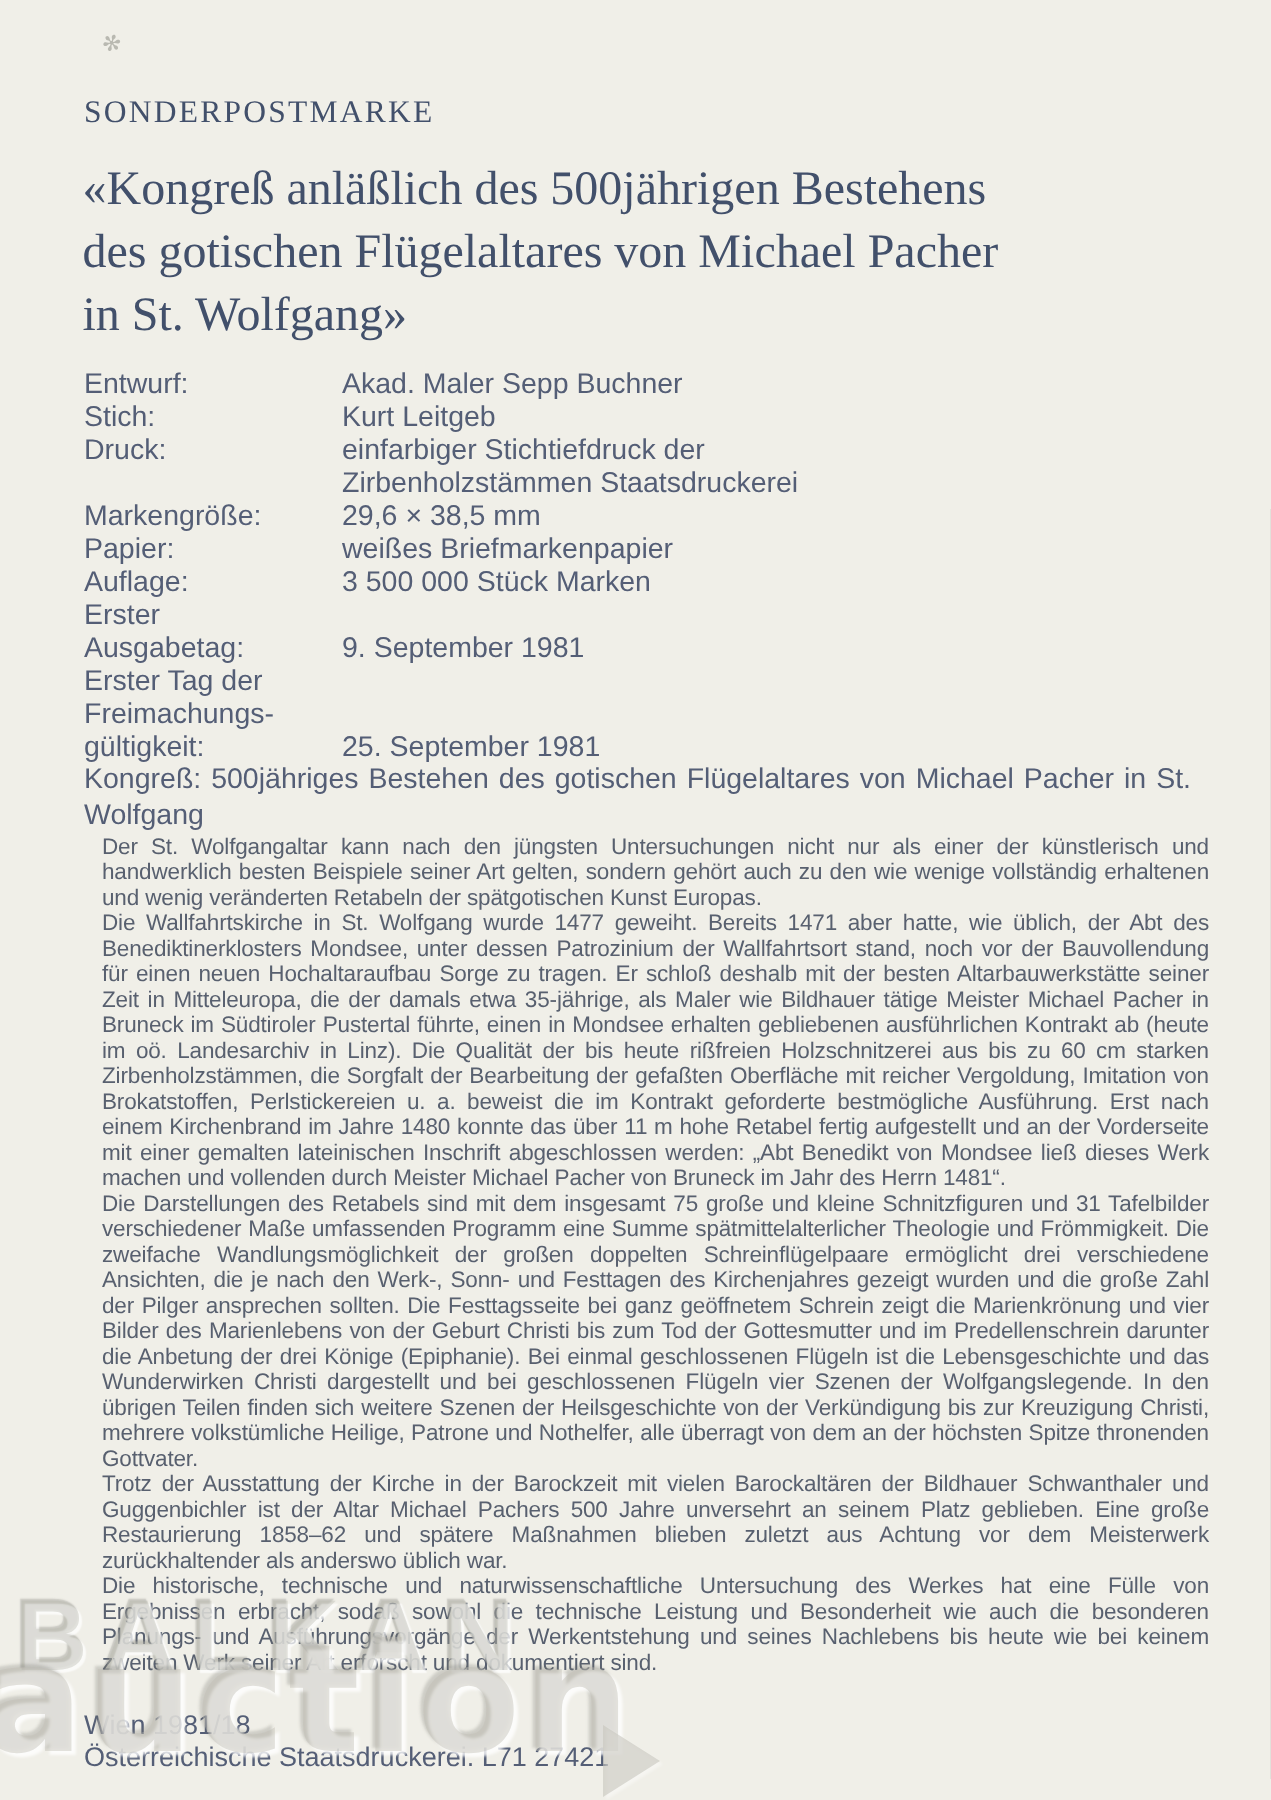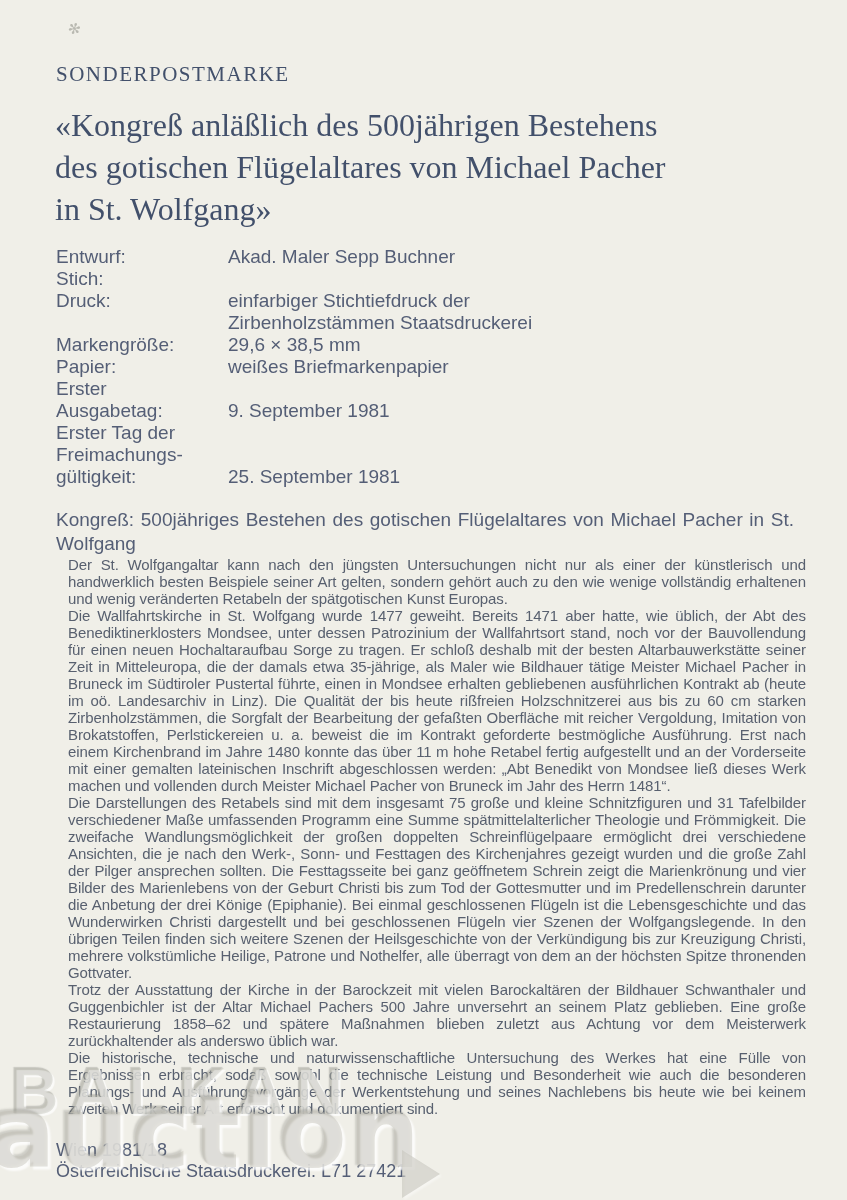--- a/index.html
+++ b/index.html
@@ -102,36 +102,41 @@
       <span class="title-line">in St. Wolfgang»</span>
     </h1>
 
   <div class="details">
       <div class="detail-line">
       <span class="detail-label">Entwurf:</span>
       <span class="detail-value">Akad. Maler Sepp Buchner</span>
     </div>
       <div class="detail-line">
       <span class="detail-label">Stich:</span>
+      <span class="detail-value">Kurt Leitgeb</span>
     </div>
       <div class="detail-line">
       <span class="detail-label">Druck:</span>
       <span class="detail-value">einfarbiger Stichtiefdruck der</span>
     </div>
       <div class="detail-line">
       <span class="detail-label"></span>
       <span class="detail-value">Zirbenholzstämmen Staatsdruckerei</span>
     </div>
       <div class="detail-line">
       <span class="detail-label">Markengröße:</span>
       <span class="detail-value">29,6 × 38,5 mm</span>
     </div>
       <div class="detail-line">
       <span class="detail-label">Papier:</span>
       <span class="detail-value">weißes Briefmarkenpapier</span>
+    </div>
+      <div class="detail-line">
+      <span class="detail-label">Auflage:</span>
+      <span class="detail-value">3 500 000 Stück Marken</span>
     </div>
       <div class="detail-line">
       <span class="detail-label">Erster</span>
       <span class="detail-value"></span>
     </div>
       <div class="detail-line">
       <span class="detail-label">Ausgabetag:</span>
       <span class="detail-value">9. September 1981</span>
     </div>
       <div class="detail-line">

